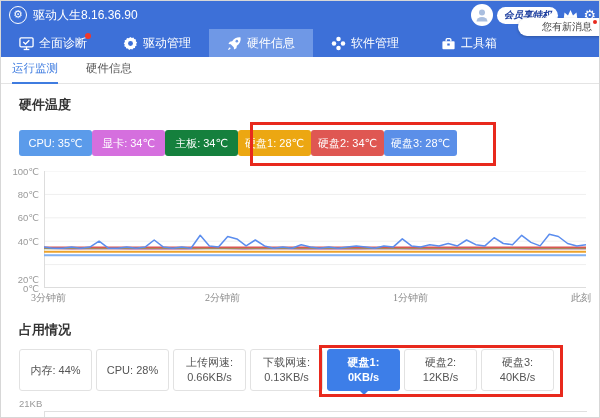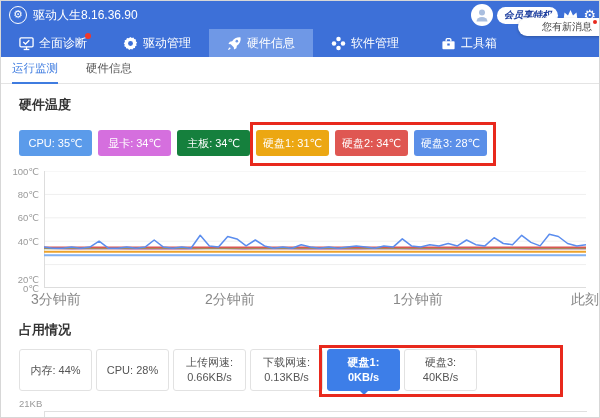--- a/index.html
+++ b/index.html
@@ -38,30 +38,30 @@
   .subnav{position:absolute;left:0;top:56px;width:600px;height:27px;background:#fff;
           border-bottom:1px solid #e4e4e4;display:flex;align-items:center;padding-left:11px;
           box-sizing:border-box;}
   .subtab{font-size:11.5px;color:#555;margin-right:28px;height:26px;line-height:24px;
           cursor:pointer;border-bottom:2px solid transparent;}
   .subtab.active{color:#3f7ce0;border-bottom-color:#3f7ce0;}
   
   .sec-title{position:absolute;left:18px;font-size:13px;font-weight:bold;color:#333;}
   .t-temp{top:95px;} .t-usage{top:320px;}
   
-  .temp-row{position:absolute;left:18px;top:129px;display:flex;gap:6px;}
+  .temp-row{position:absolute;left:18px;top:129px;display:flex;}
   .tbadge{width:73px;height:26px;border-radius:3px;color:#fff;font-size:11px;
           display:flex;align-items:center;justify-content:center;cursor:pointer;}
   .redbox{position:absolute;border:3px solid #e8291d;z-index:20;pointer-events:none;}
   .rb1{left:249px;top:121px;width:240px;height:38px;}
   .rb2{left:318px;top:344px;width:238px;height:46px;}
   
   .chart1{position:absolute;left:0;top:165px;width:600px;height:140px;}
   .ylab{position:absolute;width:38px;text-align:right;font-size:9.5px;color:#999;}
-  .xlab{position:absolute;top:125px;font-size:14px;color:#888;white-space:nowrap;}
+  .xlab{position:absolute;top:125px;font-size:10px;color:#888;white-space:nowrap;font-family:Liberation Serif, serif;}
   .plot{position:absolute;left:43px;top:5px;}
   
   .usage-row{position:absolute;left:18px;top:348px;display:flex;gap:4px;}
   .ubadge{width:73px;height:42px;box-sizing:border-box;border:1px solid #e2e2e2;border-radius:3px;
           background:#fff;color:#555;font-size:11px;line-height:15px;display:flex;
           flex-direction:column;align-items:center;justify-content:center;cursor:pointer;
           position:relative;}
   .ubadge.selected{background:#3d7ee8;border-color:#3d7ee8;color:#fff;font-weight:bold;}
   .ubadge.selected:after{content:"";position:absolute;left:31px;bottom:-5px;
           border:5px solid transparent;border-top-color:#3d7ee8;border-bottom:none;}
@@ -147,21 +147,21 @@
     <div class="subtab active">运行监测</div>
     <div class="subtab">硬件信息</div>
   </div>
 
   <div class="sec-title t-temp">硬件温度</div>
 
   <div class="temp-row">
     <div class="tbadge" style="background:#5b9bea">CPU: 35℃</div>
     <div class="tbadge" style="background:#d56fde">显卡: 34℃</div>
     <div class="tbadge" style="background:#15803d">主板: 34℃</div>
-    <div class="tbadge" style="background:#eca712">硬盘1: 31℃</div>
+    <div class="tbadge" style="background:#eca712">硬盘1: 28℃</div>
     <div class="tbadge" style="background:#df5752">硬盘2: 34℃</div>
     <div class="tbadge" style="background:#5b8fe8">硬盘3: 28℃</div>
   </div>
   <div class="redbox rb1"></div>
 
   <div class="chart1">
     <div class="ylab" style="top:0px">100℃</div>
     <div class="ylab" style="top:23px">80℃</div>
     <div class="ylab" style="top:46px">60℃</div>
     <div class="ylab" style="top:70px">40℃</div>
@@ -207,20 +207,24 @@
     </div>
     <div class="ubadge">
       <div>下载网速:</div>
       <div>0.13KB/s</div>
     </div>
     <div class="ubadge selected">
       <div>硬盘1:</div>
       <div>0KB/s</div>
     </div>
     <div class="ubadge">
+      <div>硬盘2:</div>
+      <div>12KB/s</div>
+    </div>
+    <div class="ubadge">
       <div>硬盘3:</div>
       <div>40KB/s</div>
     </div>
   </div>
   <div class="redbox rb2"></div>
 
   <div class="c2label">21KB</div>
   <div class="c2box"></div>
 
 </div>

